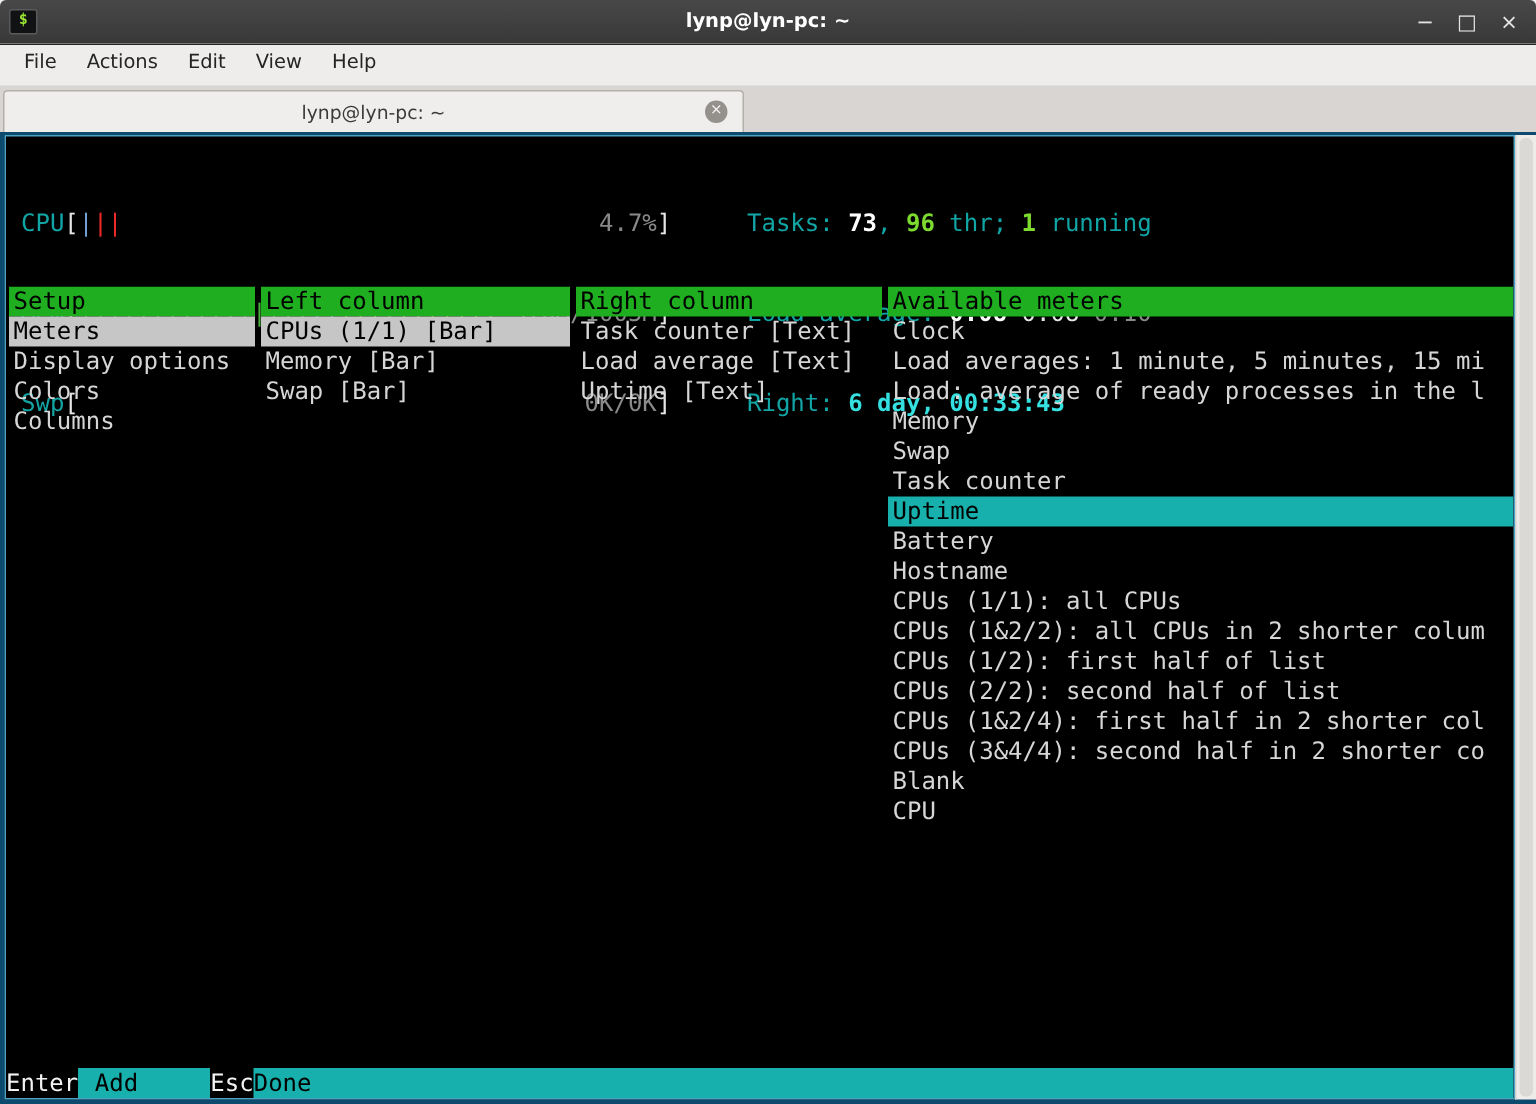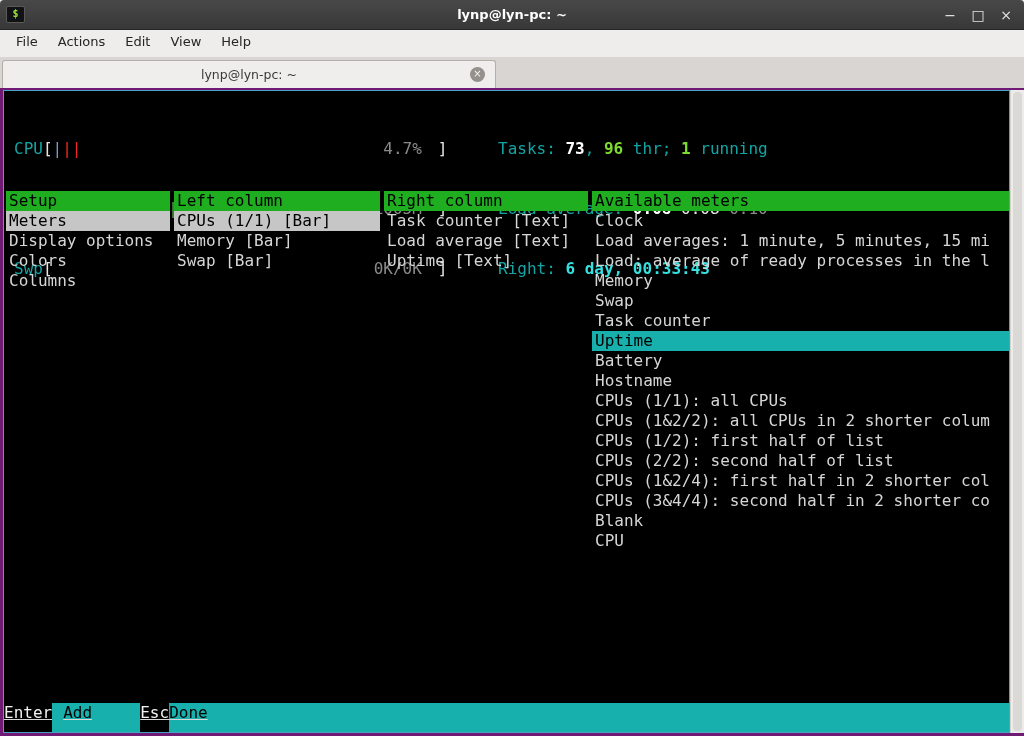--- a/index.html
+++ b/index.html
@@ -15,49 +15,49 @@
   
   .menubar{height:28px;background:#eeedec;display:flex;align-items:flex-start;padding:0 6px;font-size:13px;color:#252525;border-bottom:1px solid #d8d5d2;box-sizing:border-box;}
   .menu-item{padding:4px 10px;}
 
   
   .tabbar{height:30px;background:#d8d5d2;display:flex;align-items:flex-end;padding:0 2px;box-sizing:border-box;}
   .tab{width:494px;height:28px;background:#efeeec;border:1px solid #b3afab;border-bottom:none;border-radius:3px 3px 0 0;display:flex;align-items:center;justify-content:center;position:relative;font-size:12.5px;color:#3a3a3a;box-sizing:border-box;}
   .tab-close{position:absolute;right:10px;width:15px;height:15px;border-radius:50%;background:#94908b;color:#f4f4f4;font-size:10px;line-height:14px;text-align:center;}
 
   
-  .termwrap{flex:1;display:flex;padding:2px 0 3px 3px;background:#701a75;min-height:0;}
+  .termwrap{flex:1;display:flex;padding:2px 0 3px 3px;background:#0c4a6e;min-height:0;}
   .term{flex:1;background:#000000;border:1px solid #4aa3c7;box-sizing:border-box;position:relative;font-family:"DejaVu Sans Mono",monospace;font-size:16px;line-height:20px;color:#d6d6d6;white-space:pre;overflow:hidden;}
   .scrollbar{width:13px;background:#edecea;border-left:1px solid #d3d1ce;position:relative;}
   .sb-thumb{position:absolute;left:2px;right:2px;top:2px;bottom:2px;background:#dbd9d6;border-radius:4px;}
 
   .meters{position:absolute;top:8px;left:10px;}
   .mrow{height:20px;display:flex;}
   .cap{color:#12a5a5;}
   .brk{color:#e6e6e6;}
   .bar{display:inline-block;width:40ch;position:relative;}
-  .mval{position:absolute;right:16px;top:0;color:#8a8a8a;}
+  .mval{position:absolute;right:0;top:0;color:#8a8a8a;}
 
   .stats{position:absolute;top:8px;left:494px;}
   .srow{height:20px;}
   .c{color:#12a5a5;}
   .w{color:#ffffff;font-weight:bold;}
   .wn{color:#e8e8e8;}
   .g{color:#7ddb2f;font-weight:bold;}
   .gy{color:#8a8a8a;}
   .bc{color:#35e0e0;font-weight:bold;}
 
   .panels{position:absolute;top:100px;left:0;right:0;bottom:24px;padding-left:16px;}
   .panel{position:absolute;top:0;overflow:hidden;}
   .phead{height:20px;background:#1fae1f;color:#000000;padding-left:3px;}
   .pitem{height:20px;padding-left:3px;color:#d6d6d6;}
   .sel-unfocus{background:#c6c6c6;color:#000000;}
   .sel-focus{background:#17b0ac;color:#000000;}
 
-  .fnbar{position:absolute;left:0;right:0;bottom:0;height:29px;display:flex;text-decoration:underline;}
+  .fnbar{position:absolute;left:0;right:0;bottom:0;height:20px;display:flex;}
   .fkey{color:#f2f2f2;background:#000;}
   .flabel{background:#17b0ac;color:#000000;}
   .flabel.pad{width:8ch;padding-left:11px;}
   .flabel.fill{flex:1;}
 </style>
 </head>
 <body>
 
 <div class="window">
 

